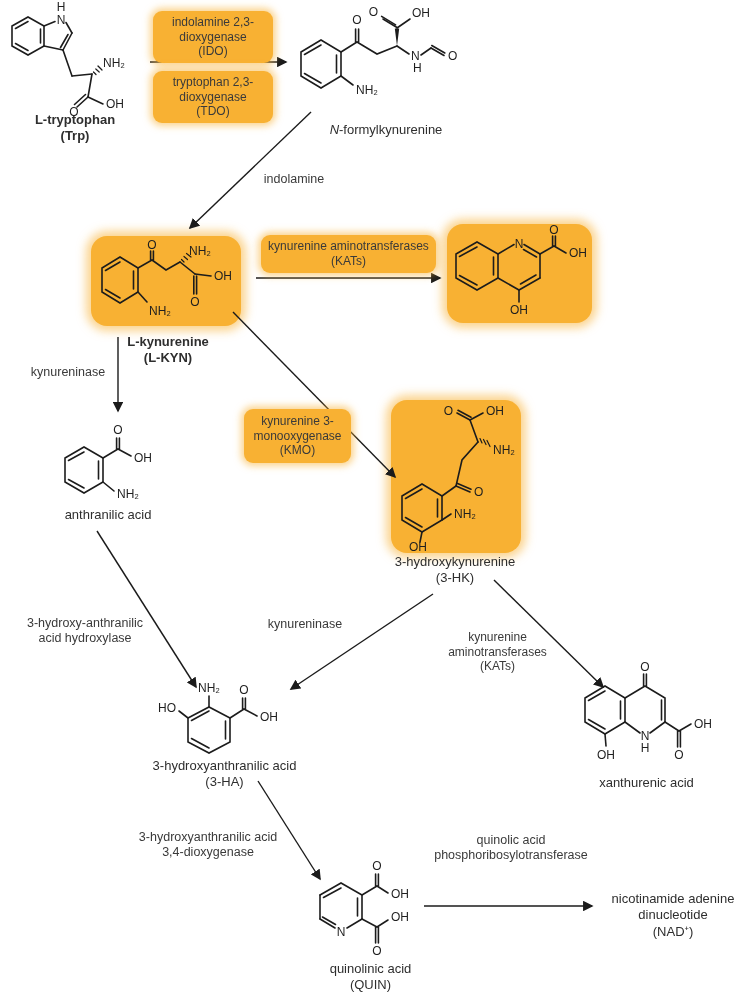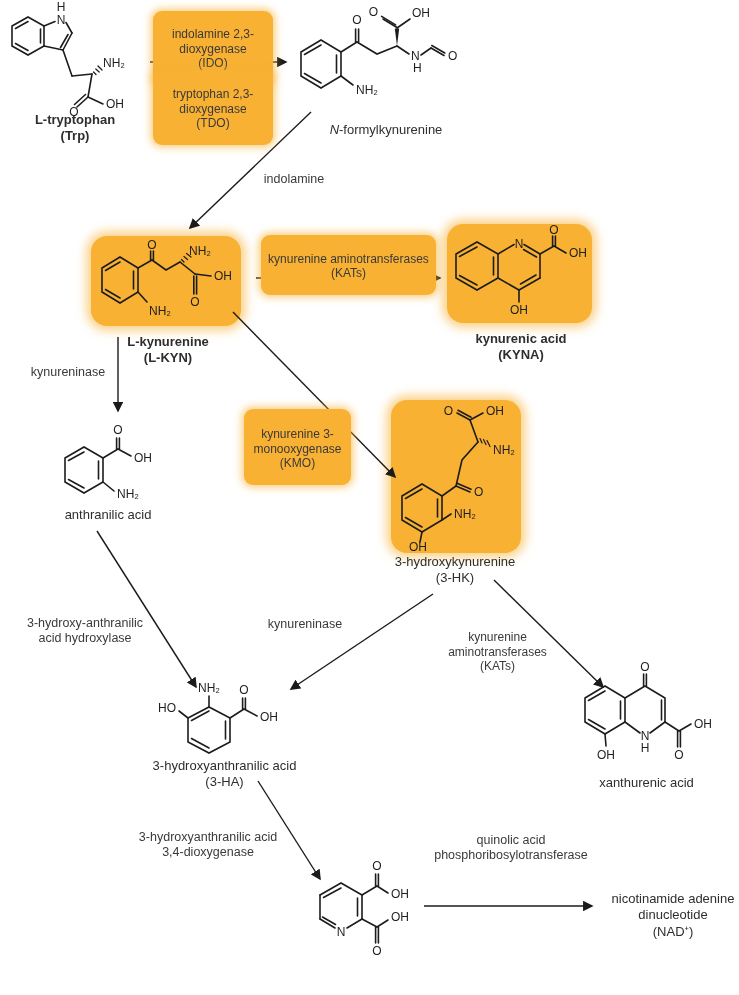--- a/index.html
+++ b/index.html
@@ -4,21 +4,21 @@
 <style>
   html,body{margin:0;padding:0;background:#fff;}
   .canvas{position:relative;width:739px;height:995px;background:#fff;overflow:hidden;
           font-family:"Liberation Sans",sans-serif;color:var(--text,#333);}
   .abs{position:absolute;}
   .node-label{white-space:pre-line;text-align:center;font-size:13px;line-height:1.25;color:#2e2e2e;}
   .bold{font-weight:bold;}
   .enzyme-label{white-space:pre-line;text-align:center;font-size:12px;line-height:1.22;color:#3a3a3a;}
   .enzyme-box{background:var(--highlight,#F8B133);border-radius:9px;
               box-shadow:0 0 7px 3px var(--glow,rgba(248,177,51,.55));
-              display:flex;align-items:flex-end;justify-content:center;padding:14px 4px;}
+              display:flex;align-items:center;justify-content:center;padding:3px 4px;}
   .hl-box{background:var(--highlight,#F8B133);border-radius:16px;
           box-shadow:0 0 10px 5px var(--glow,rgba(248,177,51,.55));}
   .mol{position:absolute;overflow:visible;}
   .mol path,.mol line{stroke:var(--line,#1c1c1c);stroke-width:1.6;fill:none;stroke-linecap:round;}
   .mol .hash{stroke-width:1.2;}
   .mol .wedge{fill:var(--line,#1c1c1c);stroke:none;}
   .mol text{fill:#1f1f1f;font-size:12px;font-family:"Liberation Sans",sans-serif;}
   .arrows{position:absolute;left:0;top:0;pointer-events:none;}
   .arrows line{stroke:#1b1b1b;stroke-width:1.4;}
   .italic{font-style:italic;}
@@ -305,25 +305,25 @@
     <text x="39" y="86" text-anchor="middle">N</text>
   </svg>
 
   <div class="abs node-label bold" style="left:14px;top:112px;width:122px;">L-tryptophan
 (Trp)</div>
   <div class="abs node-label" style="left:316px;top:106px;width:140px;">
     <span class="italic">N</span><span>-formylkynurenine</span>
   </div>
   <div class="abs node-label bold" style="left:108px;top:334px;width:120px;">L-kynurenine
 (L-KYN)</div>
-  <div class="abs node-label bold" style="left:462px;top:331px;width:118px;">kynurenic acid
-(KYNA)</div>
   <div class="abs node-label" style="left:58px;top:507px;width:100px;">anthranilic acid</div>
   <div class="abs node-label" style="left:387px;top:554px;width:136px;">3-hydroxykynurenine
 (3-HK)</div>
   <div class="abs node-label" style="left:152px;top:758px;width:145px;">3-hydroxyanthranilic acid
 (3-HA)</div>
   <div class="abs node-label" style="left:594px;top:775px;width:105px;">xanthurenic acid</div>
+  <div class="abs node-label" style="left:318px;top:961px;width:105px;">quinolinic acid
+(QUIN)</div>
   <div class="abs node-label" style="left:608px;top:891px;width:130px;">nicotinamide adenine
 dinucleotide
 (NAD⁺)</div>
 
 </div>
 
 </body></html>

